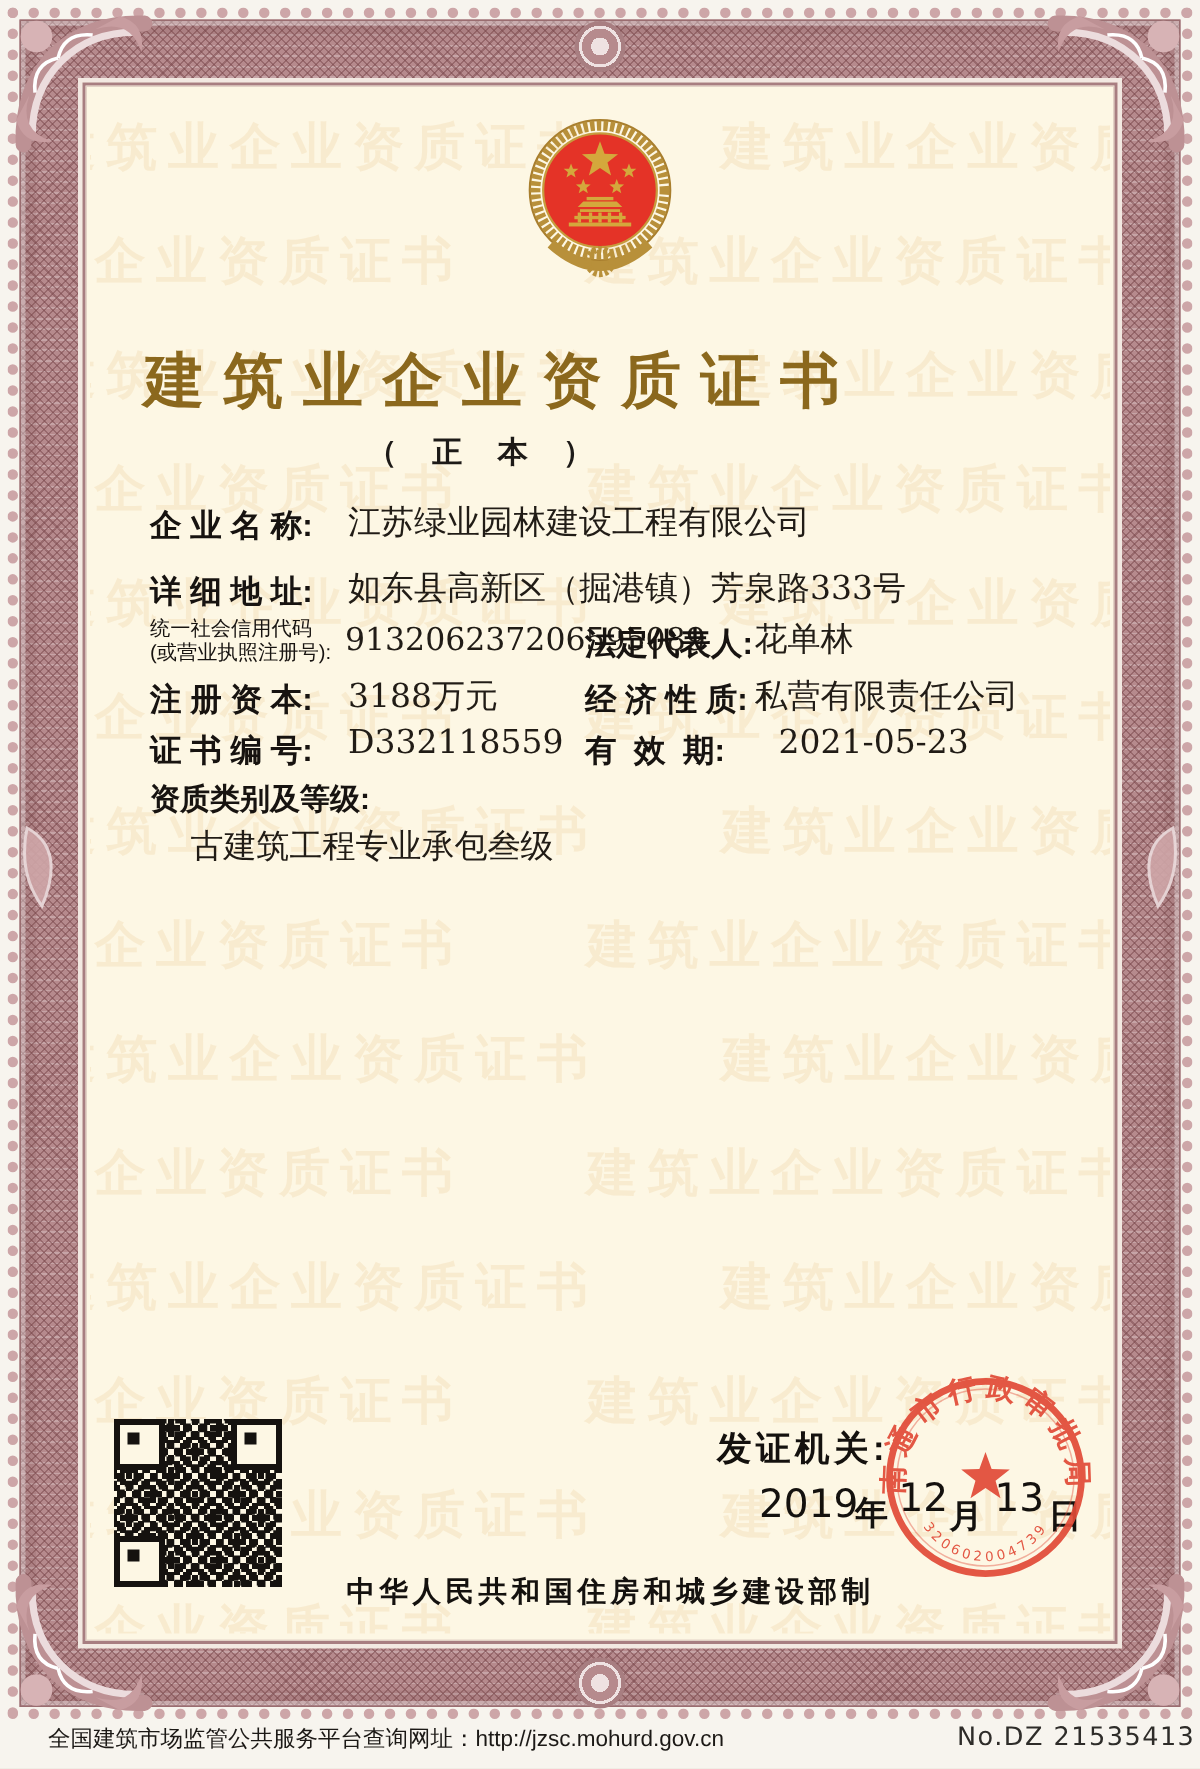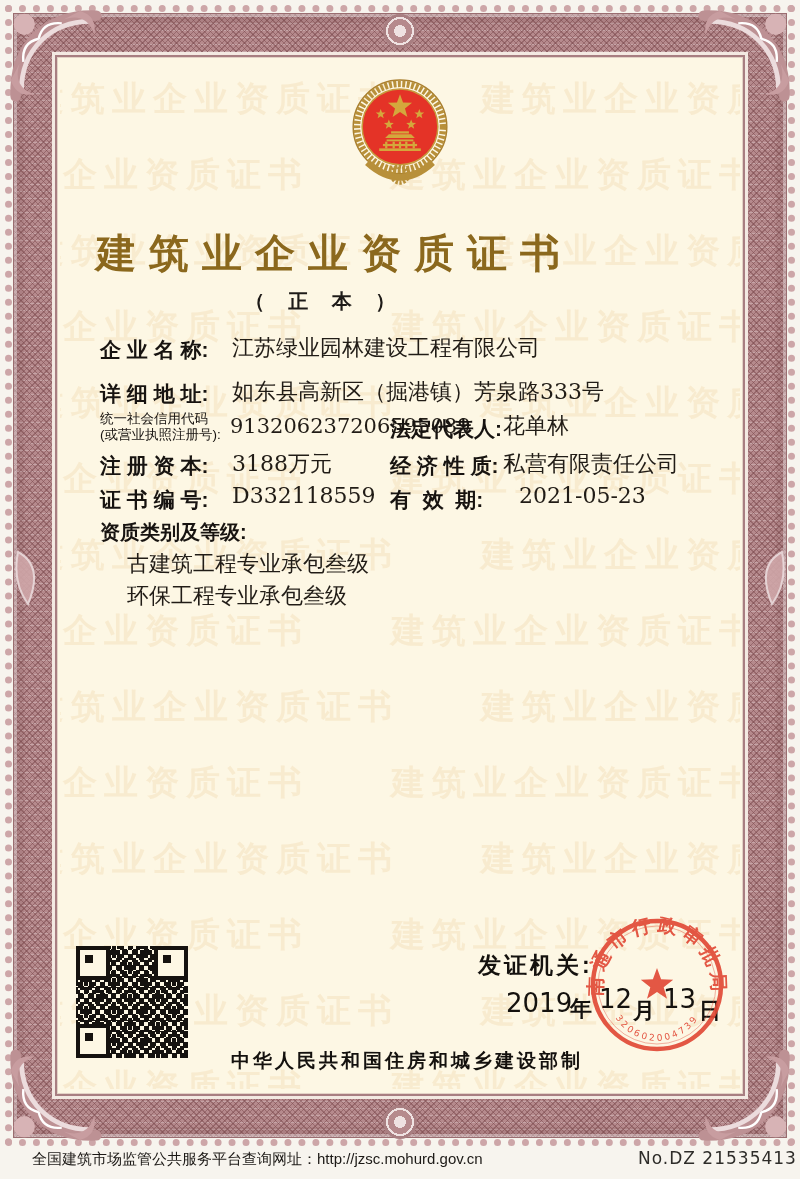--- a/index.html
+++ b/index.html
@@ -194,21 +194,20 @@
     <span class="abs lbl" style="left:390px;top:452px;">经 济 性 质:</span>
     <span class="abs val" style="left:503px;top:449px;">私营有限责任公司</span>
 
     <span class="abs lbl" style="left:100px;top:486px;">证 书 编 号:</span>
     <span class="abs val" style="left:232px;top:483px;">D332118559</span>
     <span class="abs lbl" style="left:390px;top:486px;">有  效  期:</span>
     <span class="abs val" style="left:519px;top:483px;">2021-05-23</span>
 
     <span class="abs lbl" style="left:100px;top:519px;font-size:20px;">资质类别及等级:</span>
     <span class="abs val" style="left:127px;top:549px;">古建筑工程专业承包叁级</span>
-    <span class="abs val" style="left:127px;top:581px;">环保工程专业承包叁级</span>
 
     <div class="abs qr">
       <div class="finder tl"></div>
       <div class="finder tr"></div>
       <div class="finder bl"></div>
     </div>
 
     <span class="abs authority">发证机关:</span>
 
     <svg class="abs seal" viewBox="0 0 142 142">

